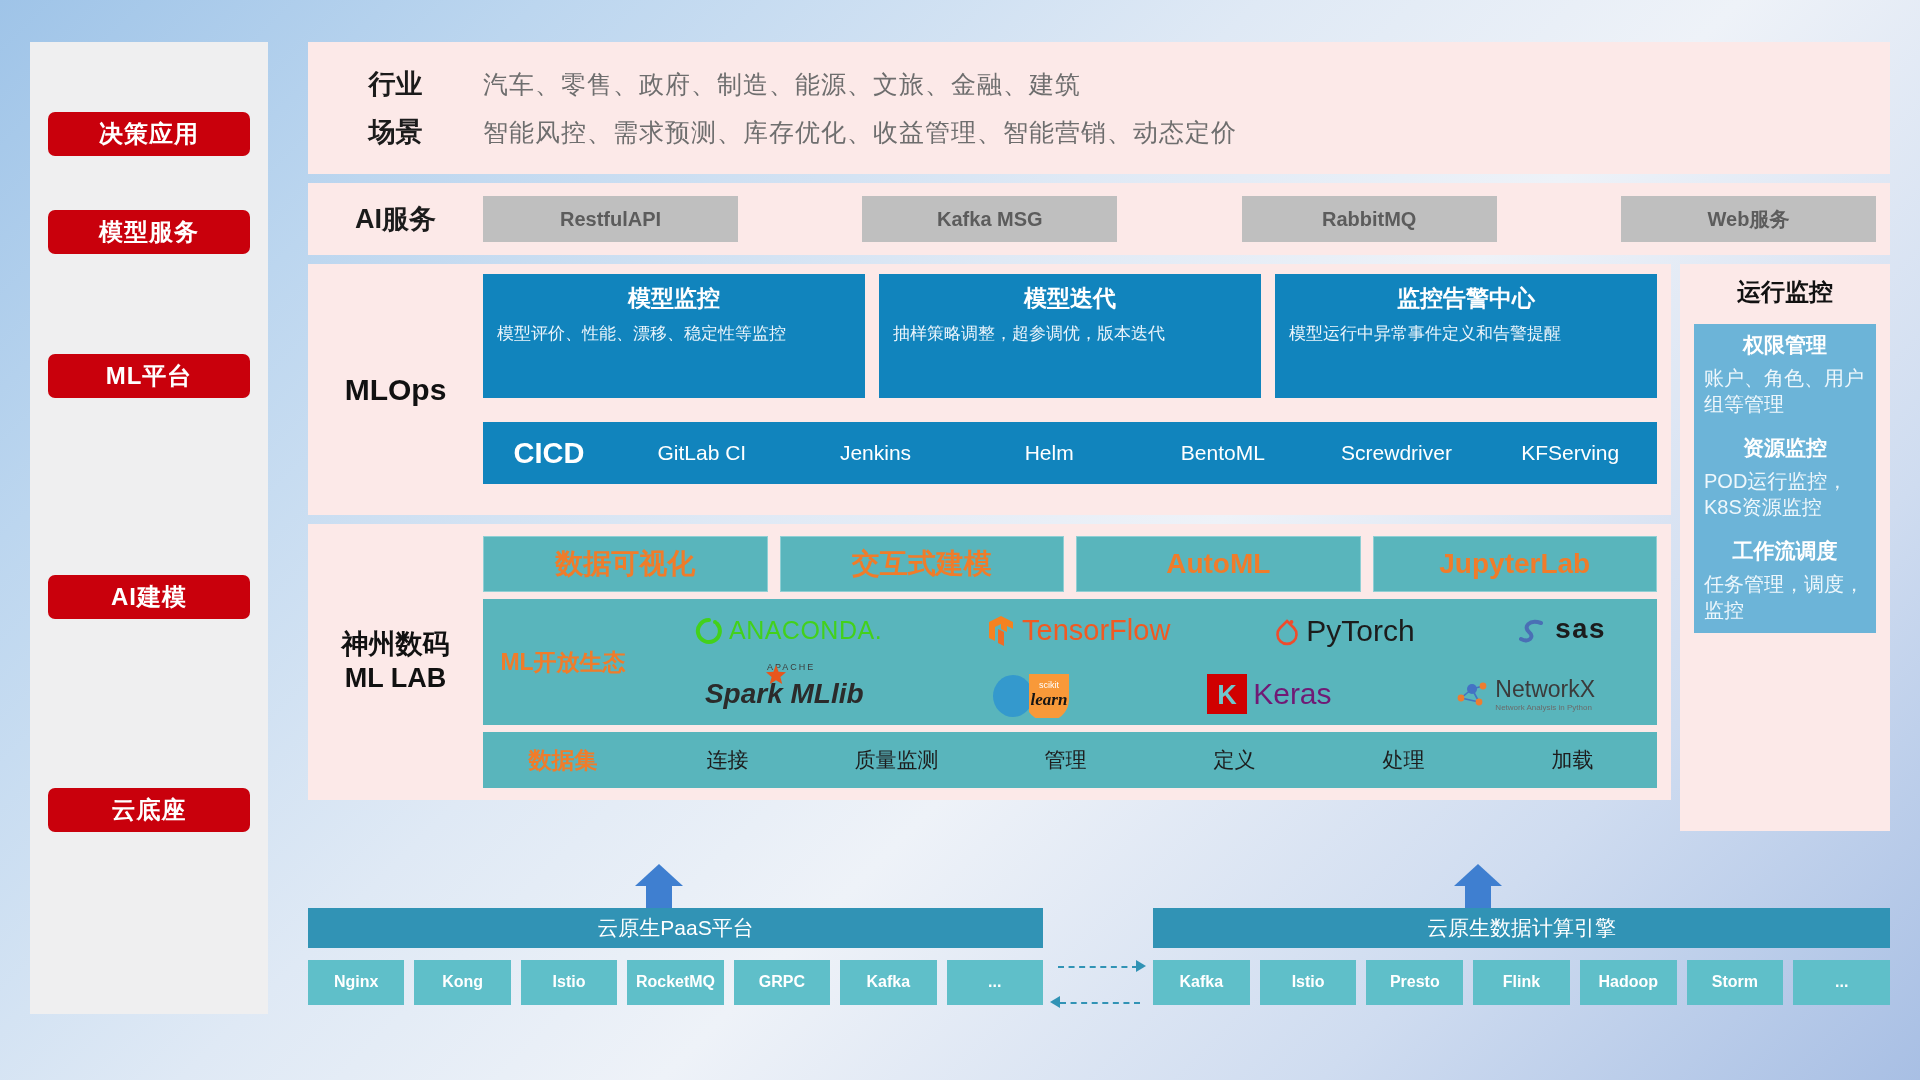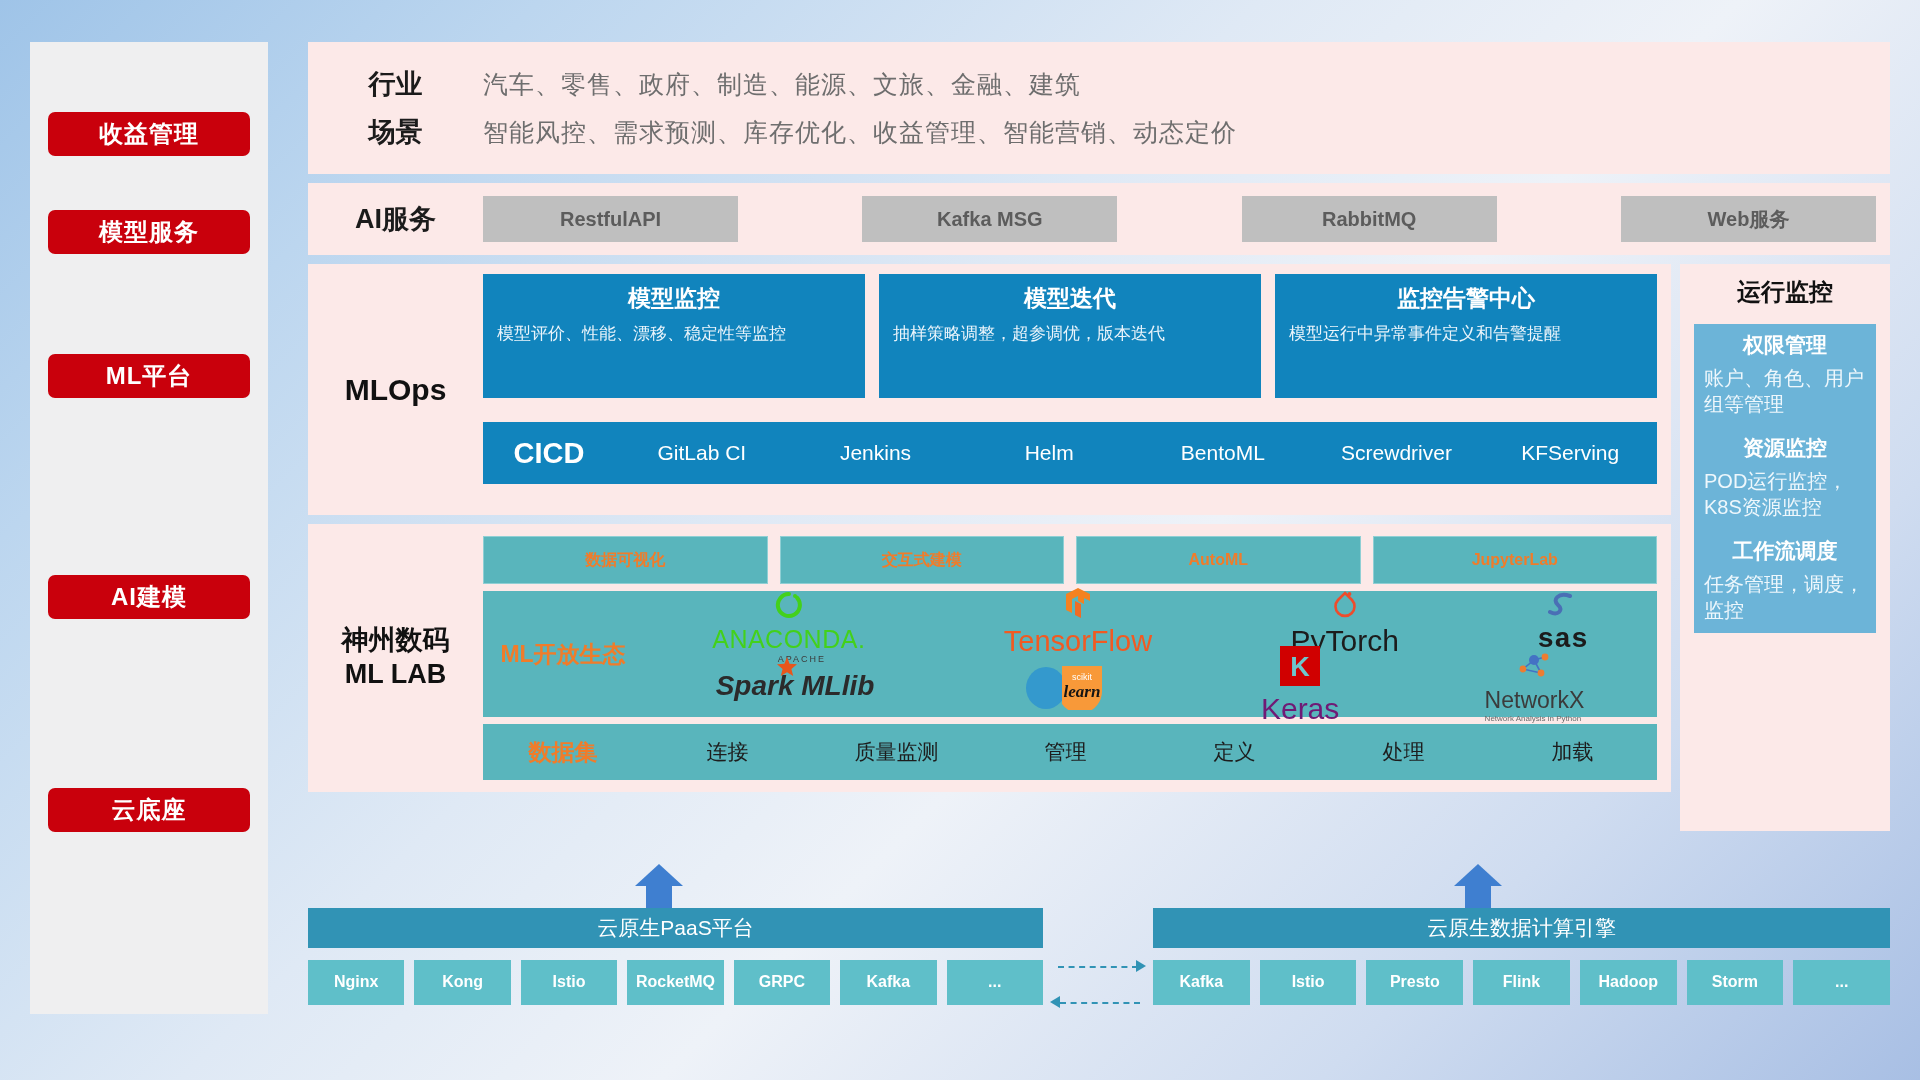--- a/index.html
+++ b/index.html
@@ -107,34 +107,34 @@
     display: flex; align-items: stretch;
   }
   .model-label {
     width: 175px; flex: 0 0 175px;
     display: flex; flex-direction: column; align-items: center; justify-content: center;
     font-size: 27px; font-weight: bold; color: #111; line-height: 1.25;
   }
   .model-right { flex: 1; display: flex; flex-direction: column; gap: 7px; }
   .tools-row { display: flex; gap: 12px; }
   .tool-box {
-    flex: 1; height: 48px; background: #59b5bc;
+    flex: 1; height: 56px; background: #59b5bc;
     border: 1px solid #8fcfd4;
-    color: #f07c2a; font-size: 16px; font-weight: bold;
+    color: #f07c2a; font-size: 28px; font-weight: bold;
     display: flex; align-items: center; justify-content: center;
   }
 
   .eco-row { background: #59b5bc; display: flex; align-items: center; height: 126px; }
   .eco-label {
     width: 160px; flex: 0 0 160px; text-align: center;
     color: #f07c2a; font-size: 23px; font-weight: bold;
   }
   .eco-logos { flex: 1; display: flex; flex-direction: column; justify-content: center; height: 100%; }
   .eco-line { display: flex; align-items: center; justify-content: space-around; height: 50%; }
-  .logo { display: flex; align-items: center; gap: 6px; flex-direction: column; }
+  .logo { display: flex; align-items: center; gap: 6px; }
 
   .dataset-row { background: #59b5bc; height: 56px; display: flex; align-items: center; }
   .ds-title { width: 160px; flex: 0 0 160px; text-align: center; color: #f07c2a; font-size: 23px; font-weight: bold; }
   .ds-items { flex: 1; display: flex; }
   .ds-item { flex: 1; text-align: center; font-size: 21px; color: #1d1d1d; }
 
   
   #monitor-col {
     width: 210px; flex: 0 0 210px;
     background: #fce9e8;
@@ -182,21 +182,21 @@
     position: absolute; width: 0; height: 0;
     border-top: 6px solid transparent;
     border-bottom: 6px solid transparent;
   }
 </style>
 </head>
 <body>
 
 <div id="left-rail">
   <div class="rail-pill" style="top:70px">
-      <span>收益管理</span>
+      <span>决策应用</span>
     </div>
   <div class="rail-pill" style="top:168px">
       <span>模型服务</span>
     </div>
   <div class="rail-pill" style="top:312px">
       <span>ML平台</span>
     </div>
   <div class="rail-pill" style="top:533px">
       <span>AI建模</span>
     </div>

